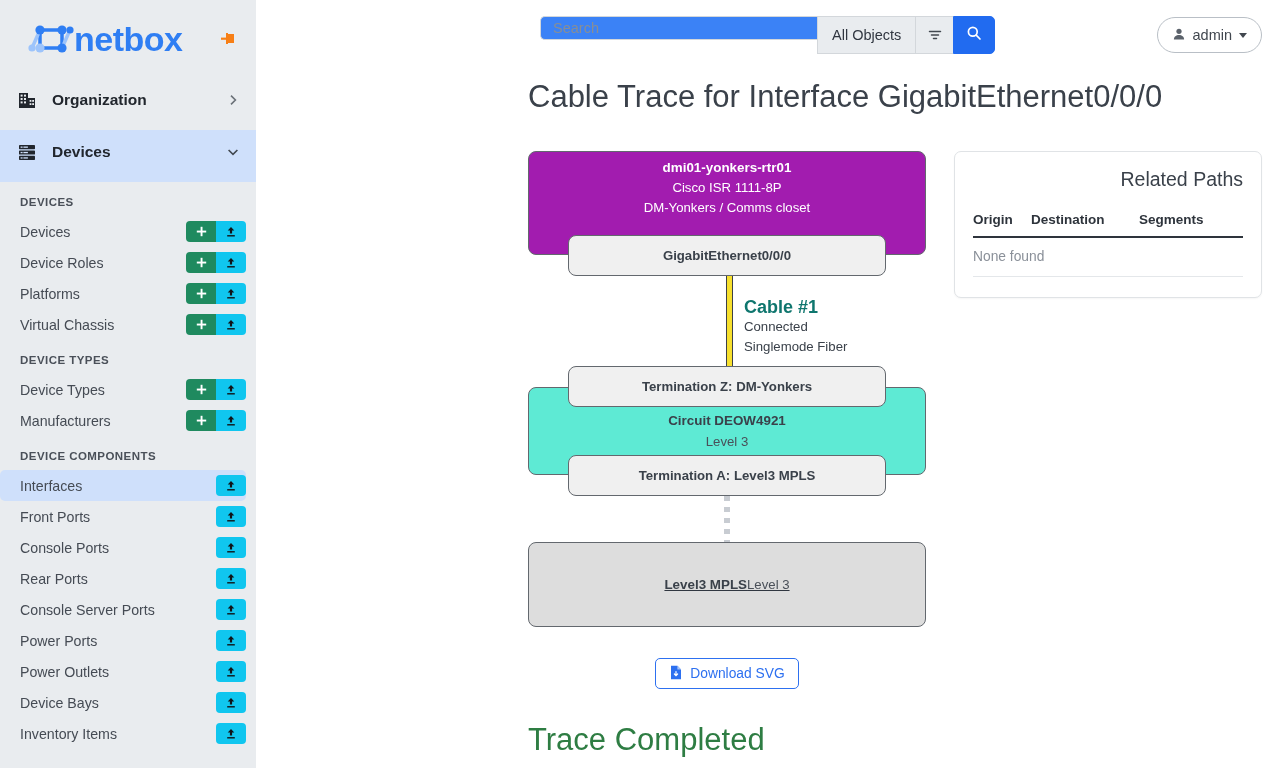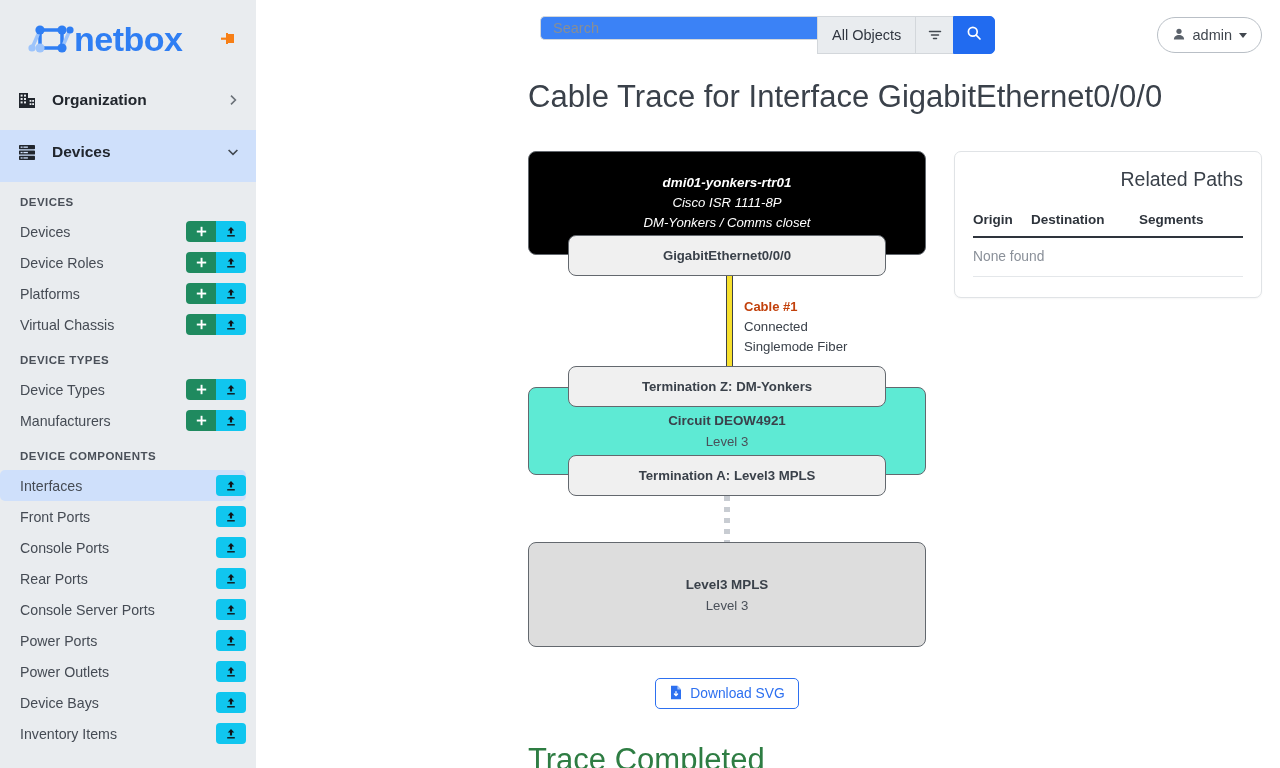--- a/index.html
+++ b/index.html
@@ -113,63 +113,63 @@
   .trace-col { width: 400px; flex: none; }
   .paths-col { flex: 1; }
 
   
   .trace { position: relative; width: 398px; }
   .node {
     border: 1px solid #63686e; border-radius: 8px;
     text-align: center;
   }
   .node-device {
-    background: #000000; color: #fff;
-    height: 104px; padding-top: 21px;
-    position: relative; z-index: 1; font-style: italic;
+    background: #a21caf; color: #fff;
+    height: 104px; padding-top: 6px;
+    position: relative; z-index: 1;
   }
   .node-device .n1 { font-size: 13.4px; font-weight: 700; line-height: 20px; }
   .node-device .n2 { font-size: 13.2px; line-height: 20px; }
   .node-device .n3 { font-size: 13.2px; line-height: 20px; }
 
   .node-term {
     background: #f0f0f0; width: 318px; height: 41px;
     margin: -20px auto 0 auto;
     display: flex; align-items: center; justify-content: center;
     position: relative; z-index: 3;
     font-size: 13.2px; font-weight: 700; color: #3a414a;
   }
 
   .cable-area { position: relative; height: 110px; }
   .cable-line {
     position: absolute; left: 198px; top: 0; width: 7px; height: 110px;
     background: #f7e02e; border-left: 1px solid #3d4045; border-right: 1px solid #3d4045;
   }
   .cable-text { position: absolute; left: 216px; top: 21px; text-align: left; }
-  .cable-text .c1 { font-size: 13px; font-weight: 700; color: #c2410c; line-height: 20px; }
+  .cable-text .c1 { font-size: 18px; font-weight: 700; color: #0f766e; line-height: 20px; }
   .cable-text .c2, .cable-text .c3 { font-size: 13.2px; color: #3a414a; line-height: 20px; }
 
   .circuit-wrap { position: relative; }
   .node-circuit {
     background: #5eead4; height: 88px;
     margin-top: -20px; position: relative; z-index: 1;
     display: flex; flex-direction: column; align-items: center; justify-content: center;
   }
   .node-circuit .c1 { font-size: 13.4px; font-weight: 700; color: #3a414a; line-height: 21px; }
   .node-circuit .c2 { font-size: 13.2px; color: #4a5059; line-height: 21px; }
 
   .dot-link {
     height: 46px; width: 6px; margin: 0 auto;
     background-image: linear-gradient(#c8ccd2 50%, rgba(0,0,0,0) 0%);
     background-size: 6px 11px; background-repeat: repeat-y;
     background-position: center top;
   }
   .node-provider {
-    background: #dddddd; height: 105px;
-    display: flex; flex-direction: column; align-items: center; justify-content: center;
+    background: #dddddd; height: 85px;
+    display: flex; align-items: center; justify-content: center; text-decoration: underline;
   }
   .node-provider .p1 { font-size: 13.4px; font-weight: 700; color: #3a414a; line-height: 21px; }
   .node-provider .p2 { font-size: 13.2px; color: #4a5059; line-height: 21px; }
 
   .dl-wrap { display: flex; justify-content: center; margin-top: 31px; align-items: flex-end; }
   .dl-btn {
     display: inline-flex; align-items: center; gap: 7px;
     height: 31px; padding: 0 13px;
     border: 1px solid #2d70f0; border-radius: 5px;
     color: #2d70f0; background: #fff; font-size: 13.8px; cursor: pointer;

